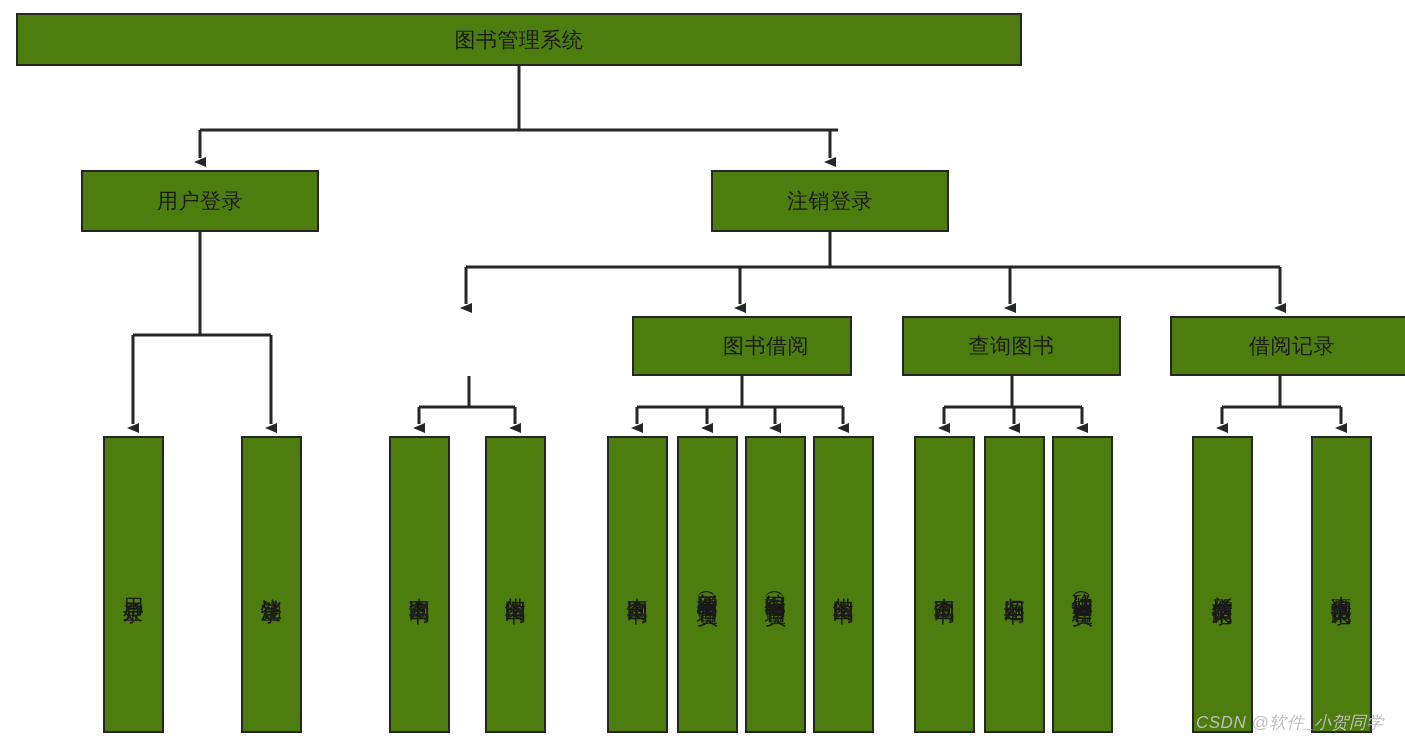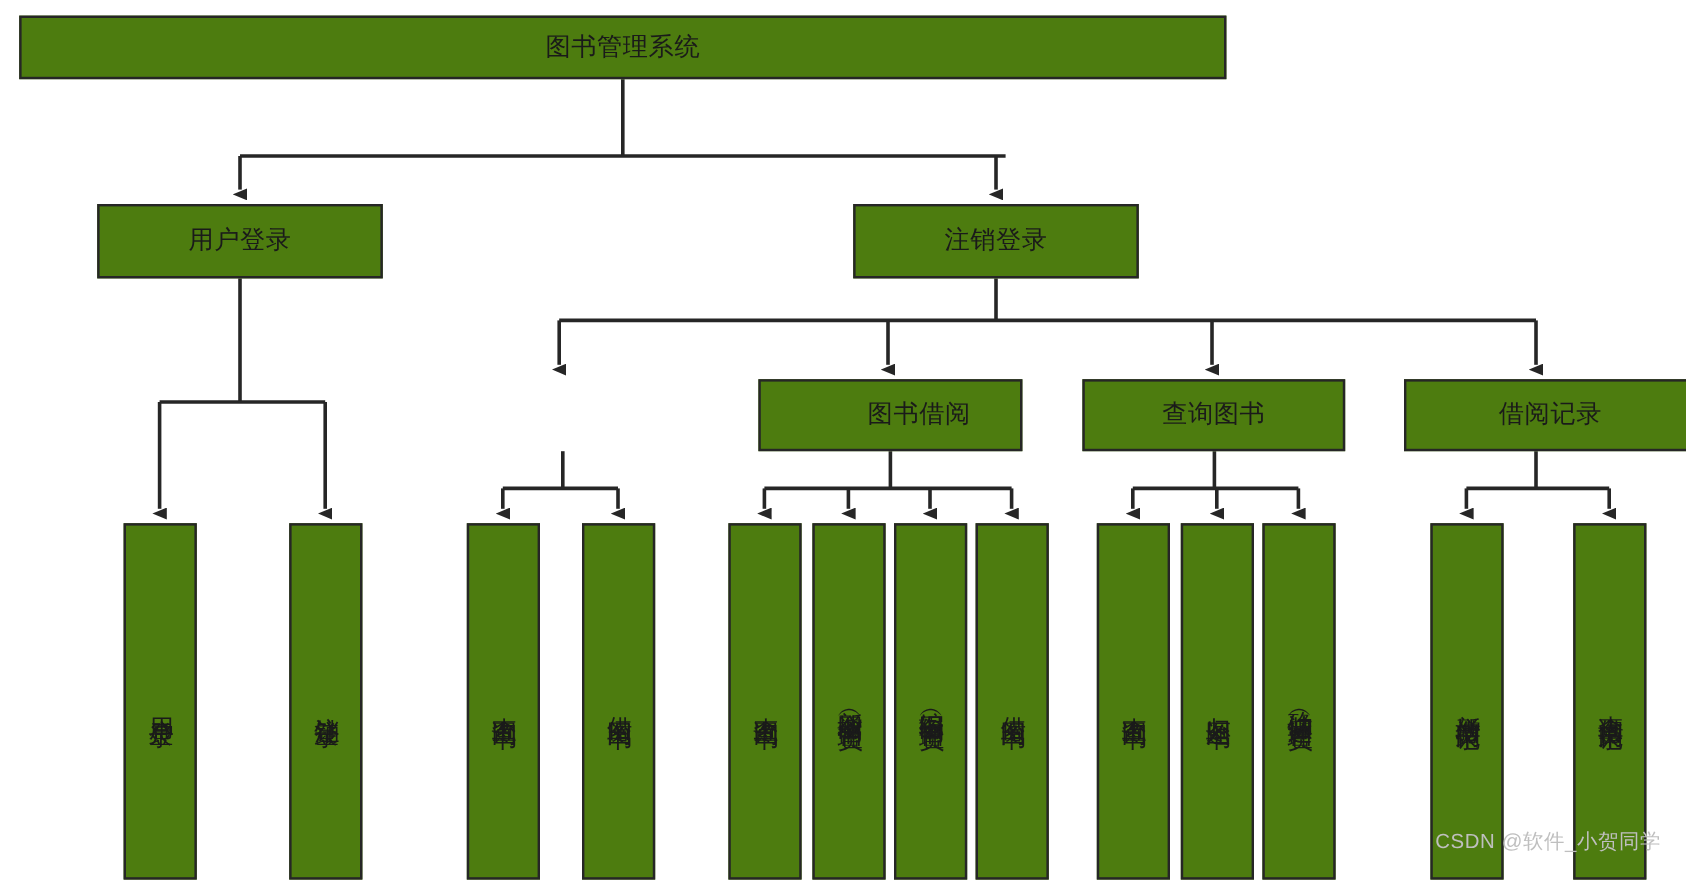--- a/index.html
+++ b/index.html
@@ -134,15 +134,15 @@
   <div class="node node-v" id="n-leaf-4" style="left: 607px; top: 436px; width: 61px; height: 297px;">查询图书</div>
   <div class="node node-v" id="n-leaf-5" style="left: 677px; top: 436px; width: 61px; height: 297px;">新增图书（管理员）</div>
   <div class="node node-v" id="n-leaf-6" style="left: 745px; top: 436px; width: 61px; height: 297px;">编辑图书（管理员）</div>
   <div class="node node-v" id="n-leaf-7" style="left: 813px; top: 436px; width: 61px; height: 297px;">借阅图书</div>
   <div class="node node-v" id="n-leaf-8" style="left: 914px; top: 436px; width: 61px; height: 297px;">查询图书</div>
   <div class="node node-v" id="n-leaf-9" style="left: 984px; top: 436px; width: 61px; height: 297px;">归还图书</div>
   <div class="node node-v" id="n-leaf-10" style="left: 1052px; top: 436px; width: 61px; height: 297px;">确认归还（管理员）</div>
   <div class="node node-v" id="n-leaf-11" style="left: 1192px; top: 436px; width: 61px; height: 297px;">新增借阅记录</div>
   <div class="node node-v" id="n-leaf-12" style="left: 1311px; top: 436px; width: 61px; height: 297px;">查询借阅记录</div>
 
-  <div id="watermark" style="left: 1196px; top: 690px; color: rgb(191, 191, 191);">CSDN @软件_小贺同学</div>
+  <div id="watermark" style="left: 1196px; top: 711px; color: rgb(191, 191, 191); font-style: italic;">CSDN @软件_小贺同学</div>
 
 </div>
 
 </body></html>

